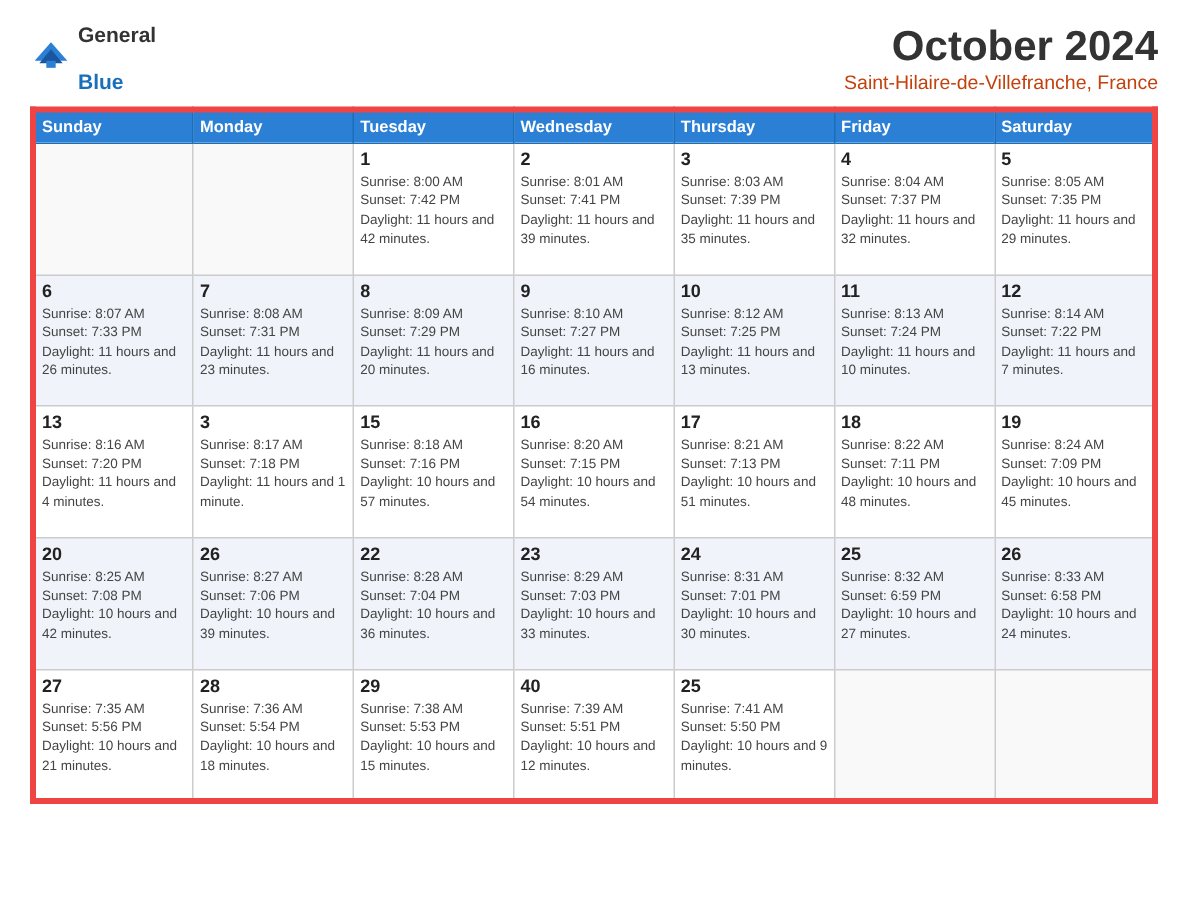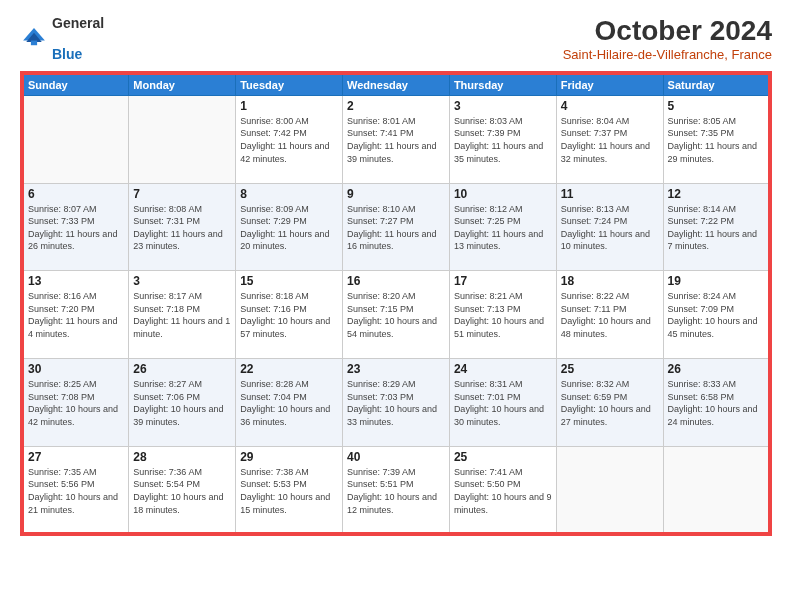--- a/index.html
+++ b/index.html
@@ -219,21 +219,21 @@
             <span class="day-num">18</span>
             <div class="day-info">Sunrise: 8:22 AM<br>Sunset: 7:11 PM<br>Daylight: 10 hours and 48 minutes.</div>
           </td>
           <td>
             <span class="day-num">19</span>
             <div class="day-info">Sunrise: 8:24 AM<br>Sunset: 7:09 PM<br>Daylight: 10 hours and 45 minutes.</div>
           </td>
         </tr>
         <tr class="row-alt">
           <td>
-            <span class="day-num">30</span>
+            <span class="day-num">20</span>
             <div class="day-info">Sunrise: 8:25 AM<br>Sunset: 7:08 PM<br>Daylight: 10 hours and 42 minutes.</div>
           </td>
           <td>
             <span class="day-num">26</span>
             <div class="day-info">Sunrise: 8:27 AM<br>Sunset: 7:06 PM<br>Daylight: 10 hours and 39 minutes.</div>
           </td>
           <td>
             <span class="day-num">22</span>
             <div class="day-info">Sunrise: 8:28 AM<br>Sunset: 7:04 PM<br>Daylight: 10 hours and 36 minutes.</div>
           </td>

